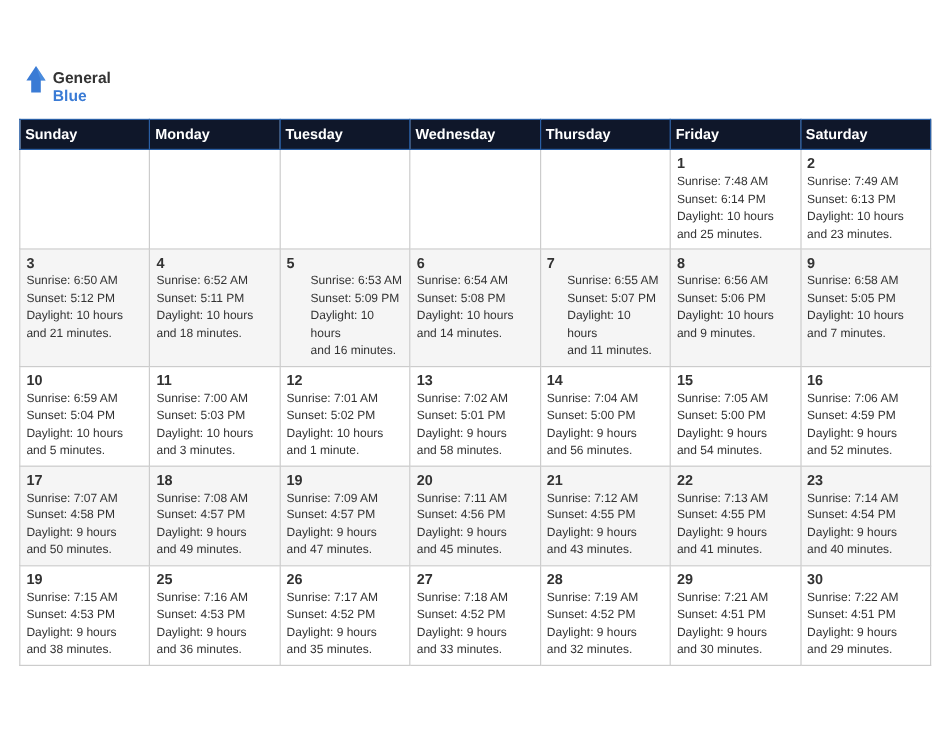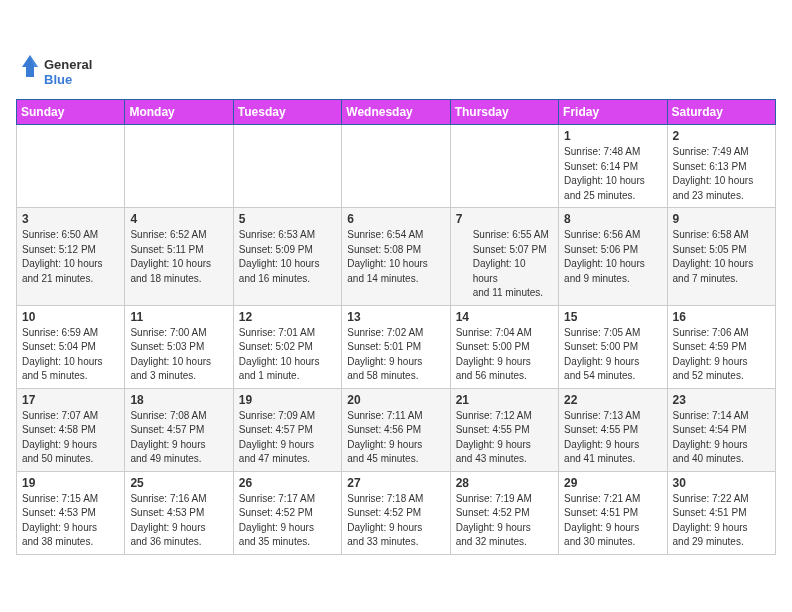--- a/index.html
+++ b/index.html
@@ -32,21 +32,21 @@
     }
     .location-title {
       font-size: 15px;
       color: #555;
     }
     .calendar {
       width: 100%;
       border-collapse: collapse;
     }
     .calendar th {
-      background-color: #d946ef;
+      background-color: #0f172a;
       color: #fff;
       font-size: 12px;
       font-weight: bold;
       padding: 5px 4px;
       text-align: left;
       border: 1px solid #2a5fa5;
     }
     .calendar td {
       border: 1px solid #ccc;
       vertical-align: top;
@@ -140,21 +140,21 @@
         </td>
         <td>
           <span class="day-number">4</span>
           <div class="day-info" style="white-space: pre-line;">Sunrise: 6:52 AM
 Sunset: 5:11 PM
 Daylight: 10 hours
 and 18 minutes.</div>
         </td>
         <td>
           <span class="day-number">5</span>
-          <div class="day-info" style="white-space: pre-line;">Sunrise: 6:53 AM
+          <div class="day-info" style="white-space: pre-line; margin-left: 20px;">Sunrise: 6:53 AM
 Sunset: 5:09 PM
 Daylight: 10 hours
 and 16 minutes.</div>
         </td>
         <td>
           <span class="day-number">6</span>
           <div class="day-info" style="white-space: pre-line;">Sunrise: 6:54 AM
 Sunset: 5:08 PM
 Daylight: 10 hours
 and 14 minutes.</div>

